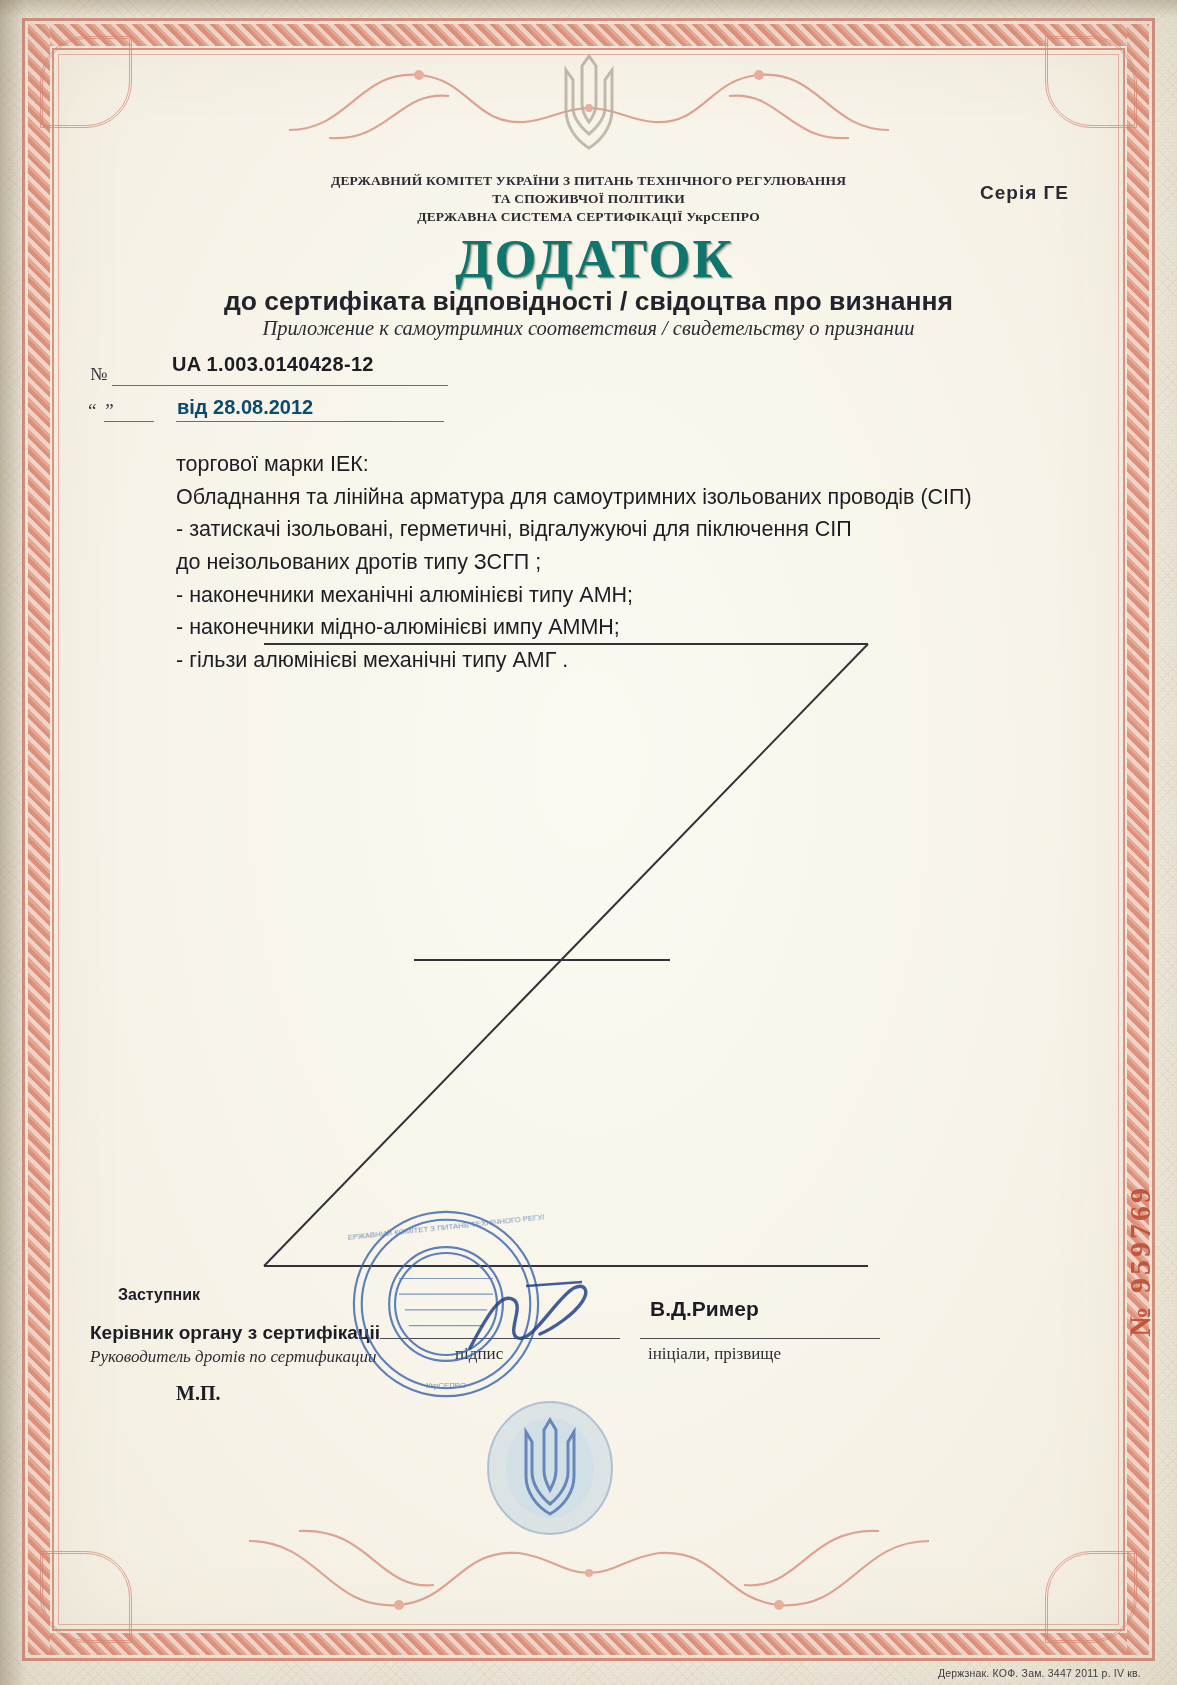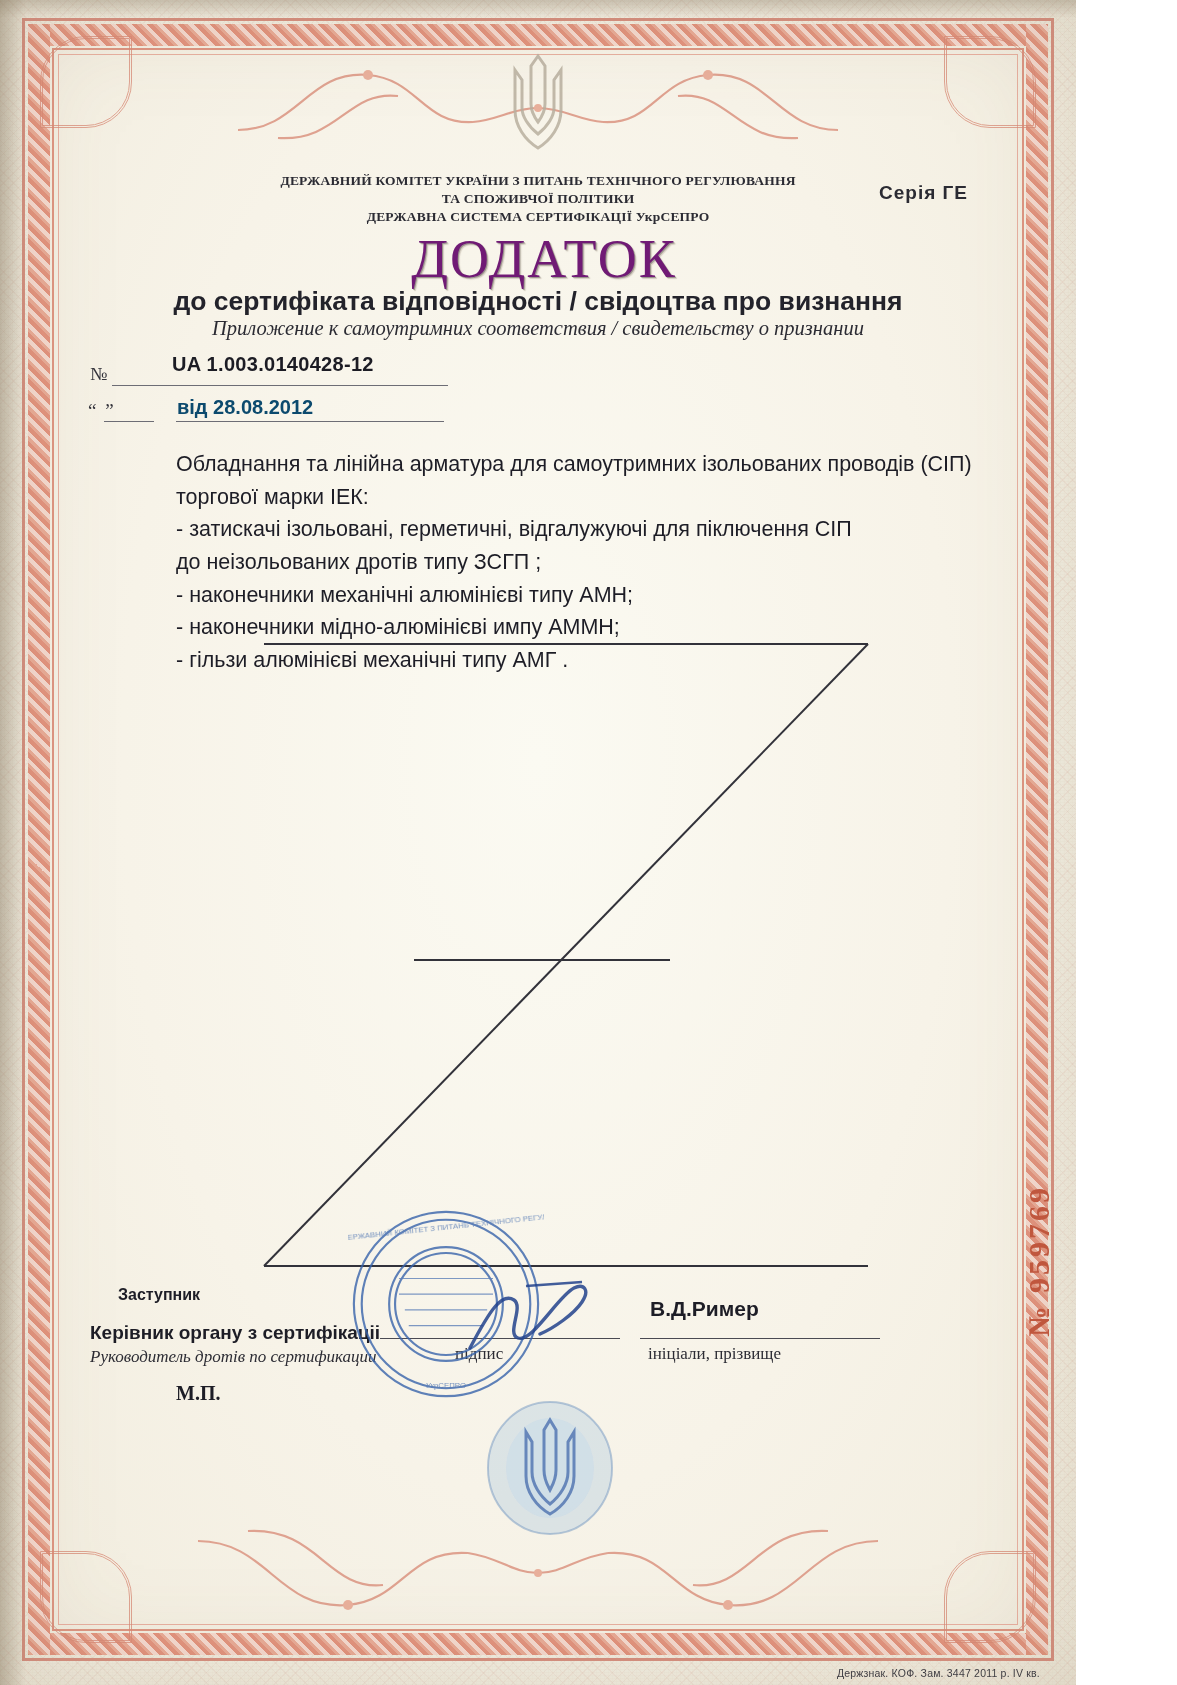--- a/index.html
+++ b/index.html
@@ -5,21 +5,21 @@
   html, body {
     margin: 0;
     padding: 0;
     background: #ffffff;
   }
   body {
     font-family: "Liberation Sans", sans-serif;
   }
   #page {
     position: relative;
-    width: 1076px;
+    width: 1177px;
     height: 1685px;
     overflow: hidden;
     background: #f7f3ea;
   }
   
   .paper-base {
     position: absolute;
     inset: 0;
     background:
       radial-gradient(ellipse at 50% 45%, #fbfaf2 0%, #f6f2e6 55%, #f0ebdc 100%);
@@ -174,22 +174,22 @@
     color: #2b2b33;
     letter-spacing: 1px;
   }
   .title-main {
     position: absolute;
     left: 0; right: 0;
     top: 228px;
     text-align: center;
     font-family: "Liberation Serif", serif;
     font-size: 54px;
-    font-weight: 400;
-    color: #701a75;
+    font-weight: 700;
+    color: #0f766e;
     letter-spacing: 2px;
     text-shadow: 1px 1px 0 rgba(0,0,0,.28), 2px 2px 1px rgba(110,90,70,.25);
     padding-left: 12px;
   }
   .title-sub-ua {
     position: absolute;
     left: 0; right: 0;
     top: 286px;
     text-align: center;
     font-family: "Liberation Sans", sans-serif;
@@ -500,22 +500,22 @@
     <div class="field-no-label">№</div>
     <div class="field-no-line"></div>
     <div class="field-no-value">UA 1.003.0140428-12</div>
 
     <div class="field-date-quotes">“        ”</div>
     <div class="field-date-line1"></div>
     <div class="field-date-line2"></div>
     <div class="field-date-value">від 28.08.2012</div>
 
     <div class="body-block">
+      <div>торгової марки ІЕК:</div>
       <div>Обладнання та лінійна арматура для самоутримних ізольованих проводів (СІП)</div>
-      <div>торгової марки ІЕК:</div>
       <div>- затискачі ізольовані, герметичні, відгалужуючі для піключення СІП</div>
       <div>до неізольованих дротів типу ЗСГП ;</div>
       <div>-  наконечники механічні алюмінієві типу АМН;</div>
       <div>-  наконечники мідно-алюмінієві импу АММН;</div>
       <div>-  гільзи алюмінієві механічні типу АМГ .</div>
     </div>
 
     <svg class="cancel-svg" viewBox="0 0 640 650">
       <g stroke="#32323a" stroke-width="2" fill="none">
         <line x1="14" y1="14" x2="618" y2="14"></line>

